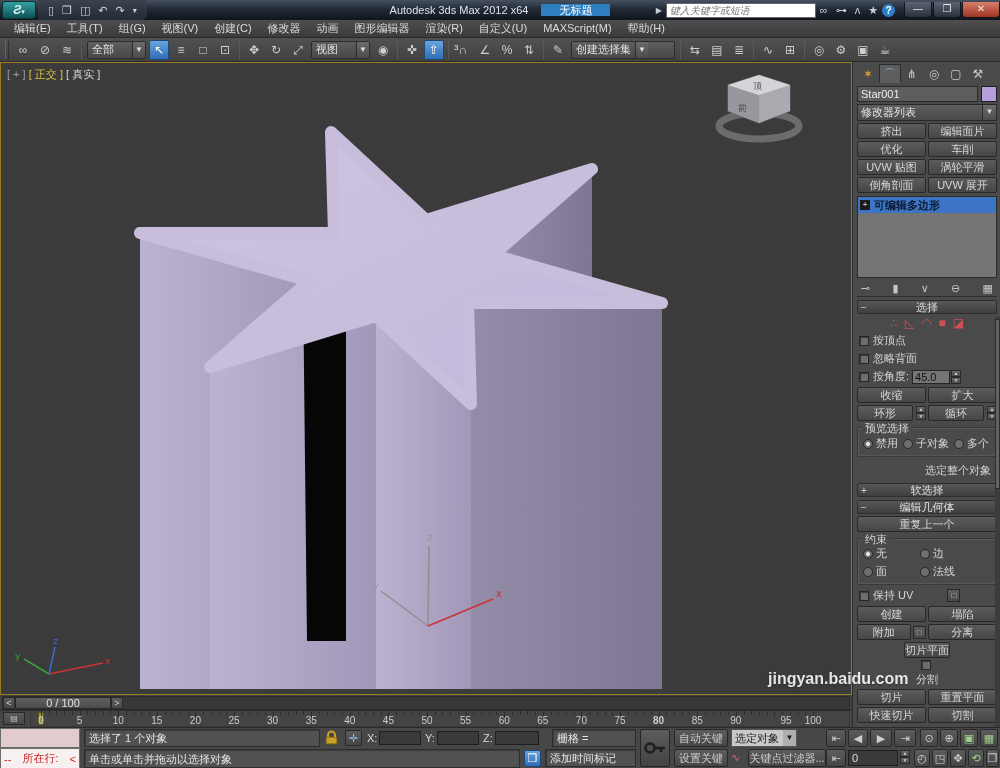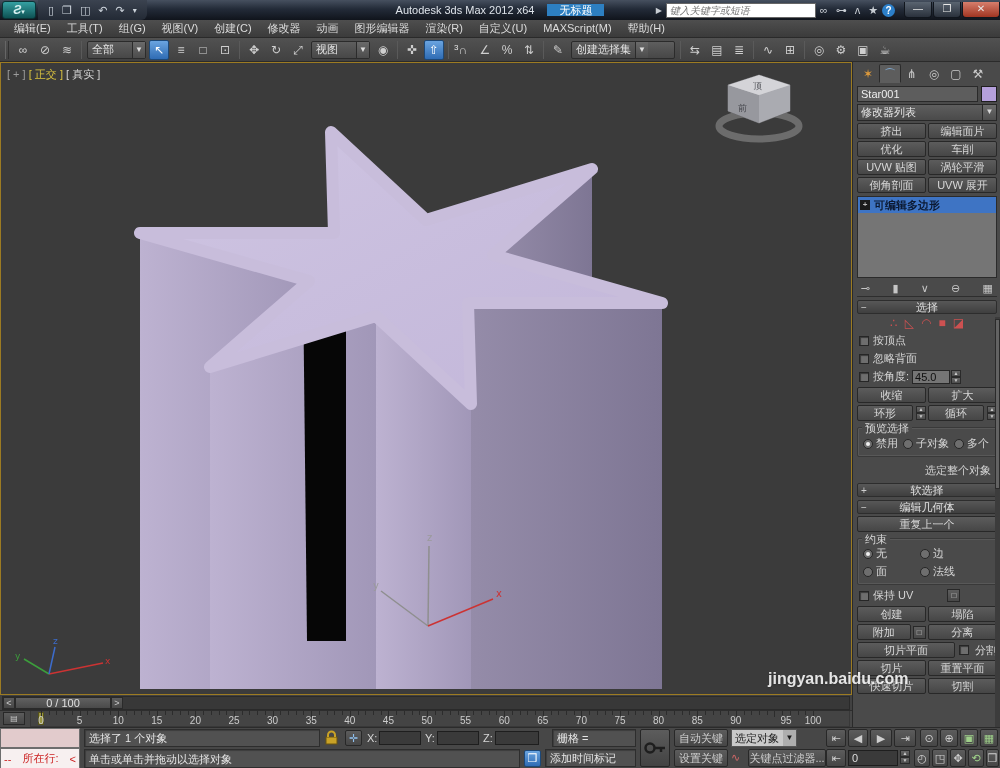--- a/index.html
+++ b/index.html
@@ -6,21 +6,21 @@
   html,body { width:1000px; height:768px; overflow:hidden; }
   body { font-family:"Liberation Sans","DejaVu Sans",sans-serif; font-size:11px; color:#d6d6d6; background:#474747; position:relative; }
 
   
   #titlebar { height:20px; background:linear-gradient(#46505f,#232b38 45%,#10141c); display:flex; align-items:center; position:relative; }
   #appbtn { width:34px; height:18px; margin:1px 2px; background:linear-gradient(#35a0a2,#0e5254); border:1px solid #0a3436; border-radius:3px; color:#d8f2f2; font-weight:bold; font-style:italic; text-align:center; line-height:16px; font-size:12px; }
   .qat { display:flex; align-items:center; background:linear-gradient(#3b4350,#232a35); border-radius:0 0 6px 0; padding:0 6px; height:20px; }
   .qat span { margin:0 4px; font-size:11px; color:#cdd4dc; }
   #title-center { position:absolute; left:0; right:0; text-align:center; pointer-events:none; }
   #title-center .app { color:#dfe4ea; }
-  #title-center .doc { background:#2d7fc1; color:#fff; padding:0 12px; margin-left:10px; }
+  #title-center .doc { background:#2d7fc1; color:#fff; padding:0 18px; margin-left:10px; }
   #infocenter { margin-left:auto; display:flex; align-items:center; }
   #search-box { width:150px; height:15px; background:#fff; border:1px solid #666; color:#8a8a8a; font-style:italic; font-size:10px; padding:0 3px; line-height:13px; }
   .ic-icon { margin:0 4px; color:#c8cdd3; font-size:11px; }
   .help-circle { display:inline-block; width:13px; height:13px; border-radius:50%; background:#2c7fc9; color:#fff; text-align:center; line-height:13px; font-size:10px; font-weight:bold; }
   .winbtns { display:flex; margin-left:8px; }
   .winbtn { width:28px; height:16px; margin-left:1px; border:1px solid #11161d; border-top:none; border-radius:0 0 4px 4px; background:linear-gradient(#5a6470,#2a313c); color:#e8e8e8; text-align:center; line-height:14px; font-size:10px; }
   .winbtn.close { background:linear-gradient(#d77e6c,#a03522); width:38px; }
 
   
   #menubar { height:18px; background:linear-gradient(#4e4e4e,#3b3b3b); border-bottom:1px solid #2a2a2a; display:flex; align-items:center; padding-left:6px; }
@@ -427,21 +427,21 @@
     </div>
     <div class="grid2">
       <div class="btn">创建</div>
       <div class="btn">塌陷</div>
     </div>
     <div class="prow" style="gap:2px;">
       <div class="btn" style="flex:1;">附加</div>
       <span class="smallbox" style="margin-left:0;">□</span>
       <div class="btn" style="flex:1.3;">分离</div>
     </div>
-    <div class="prow" style="gap:2px;">
+    <div class="prow" style="gap:2px;flex-direction:column;">
       <div class="btn" style="flex:1;">切片平面</div>
       <span class="cb"></span>
       <span>分割</span>
     </div>
     <div class="grid2">
       <div class="btn">切片</div>
       <div class="btn">重置平面</div>
       <div class="btn">快速切片</div>
       <div class="btn">切割</div>
     </div>
@@ -552,21 +552,21 @@
         <i class="tick" style="left: 565.84px;"></i>
         <i class="tick" style="left: 573.56px;"></i>
         <i class="tick" style="left: 581.28px;"></i>
         <i class="tick major" style="left: 589px;"></i>
         <span class="tick-label" style="left: 579px;">75</span>
         <i class="tick" style="left: 596.72px;"></i>
         <i class="tick" style="left: 604.44px;"></i>
         <i class="tick" style="left: 612.16px;"></i>
         <i class="tick" style="left: 619.88px;"></i>
         <i class="tick major" style="left: 627.6px;"></i>
-        <span class="tick-label" style="left: 617.6px;">80</span>
+        <span class="tick-label" style="left: 617.6px; font-weight: bold;">80</span>
         <i class="tick" style="left: 635.32px;"></i>
         <i class="tick" style="left: 643.04px;"></i>
         <i class="tick" style="left: 650.76px;"></i>
         <i class="tick" style="left: 658.48px;"></i>
         <i class="tick major" style="left: 666.2px;"></i>
         <span class="tick-label" style="left: 656.2px;">85</span>
         <i class="tick" style="left: 673.92px;"></i>
         <i class="tick" style="left: 681.64px;"></i>
         <i class="tick" style="left: 689.36px;"></i>
         <i class="tick" style="left: 697.08px;"></i>

